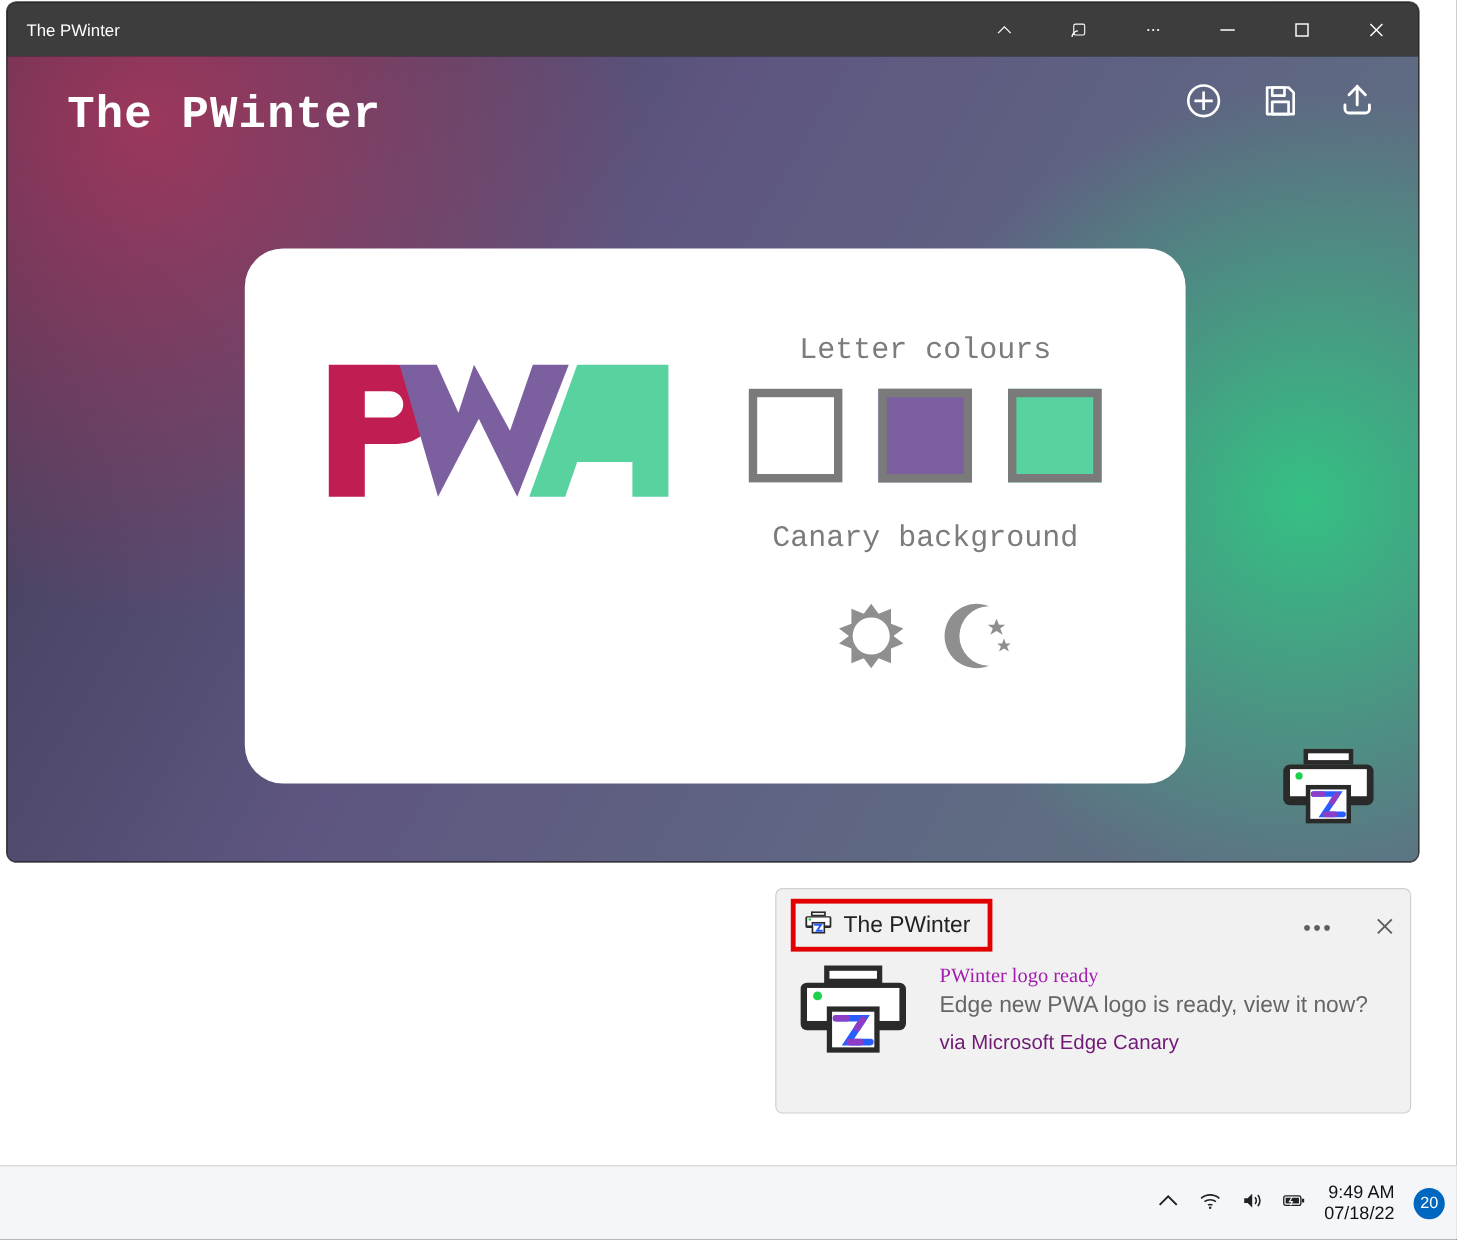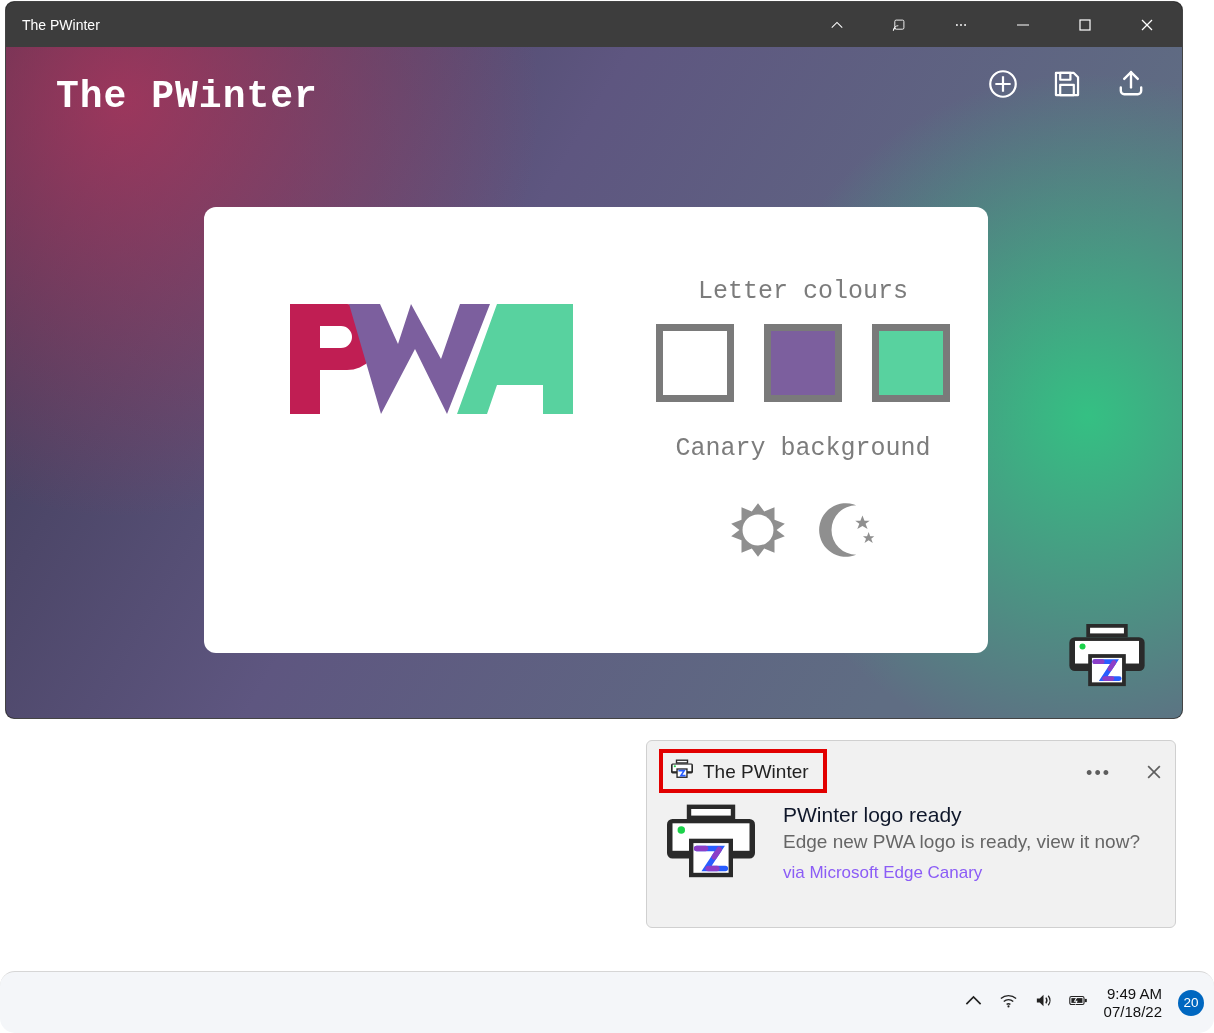--- a/index.html
+++ b/index.html
@@ -71,22 +71,22 @@
     }
     .tool-icon svg { width: 34px; height: 34px; }
     .tool-icon { cursor: pointer; }
 
     
     .card {
       position: absolute;
       left: 198px; top: 160px;
       width: 784px; height: 446px;
       background: #fff;
-      border-radius: 12px;
-      padding: 70px 38px 30px 48px;
+      border-radius: 32px;
+      padding: 70px 70px 30px 48px;
       display: flex;
       gap: 28px;
     }
     .preview {
       width: 384px;
       display: flex;
       align-items: flex-start;
       justify-content: center;
       padding-top: 22px;
     }
@@ -154,36 +154,35 @@
       font-size: 18px;
     }
     .toast-close svg { width: 14px; height: 14px; }
     .toast-body {
       position: absolute;
       left: 20px; top: 62px; right: 20px;
       display: flex; gap: 28px;
       align-items: flex-start;
     }
     .toast-bigicon { width: 88px; flex: 0 0 88px; }
-    .toast-title { font-size: 21px; color: #0f172a; margin-bottom: 3px; }
+    .toast-title { font-size: 17px; color: #a21caf; margin-bottom: 3px; font-family: Liberation Serif, serif; }
     .toast-msg { font-size: 19px; color: #666; margin-bottom: 8px; line-height: 1.3; }
-    .toast-via { font-size: 17px; color: #8b5cf6; }
+    .toast-via { font-size: 17px; color: #701a75; }
 
     
     .taskbar {
       position: absolute;
       left: 0; bottom: 0; width: 1214px; height: 62px;
       background: #f4f6f9;
       border-top: 1px solid #d6d6d6;
       display: flex;
       align-items: center;
       justify-content: flex-end;
       padding-right: 10px;
       gap: 16px;
-      border-radius: 15px;
     }
     .tray-icons { display: flex; align-items: center; gap: 16px; color: #333; }
     .tray-icons svg { width: 19px; height: 19px; }
     .clock {
       display: flex; flex-direction: column; align-items: flex-end;
       font-size: 15px; line-height: 1.2; color: #111;
     }
     .badge {
       width: 26px; height: 26px; border-radius: 13px;
       background: #0067c0; color: #fff;

